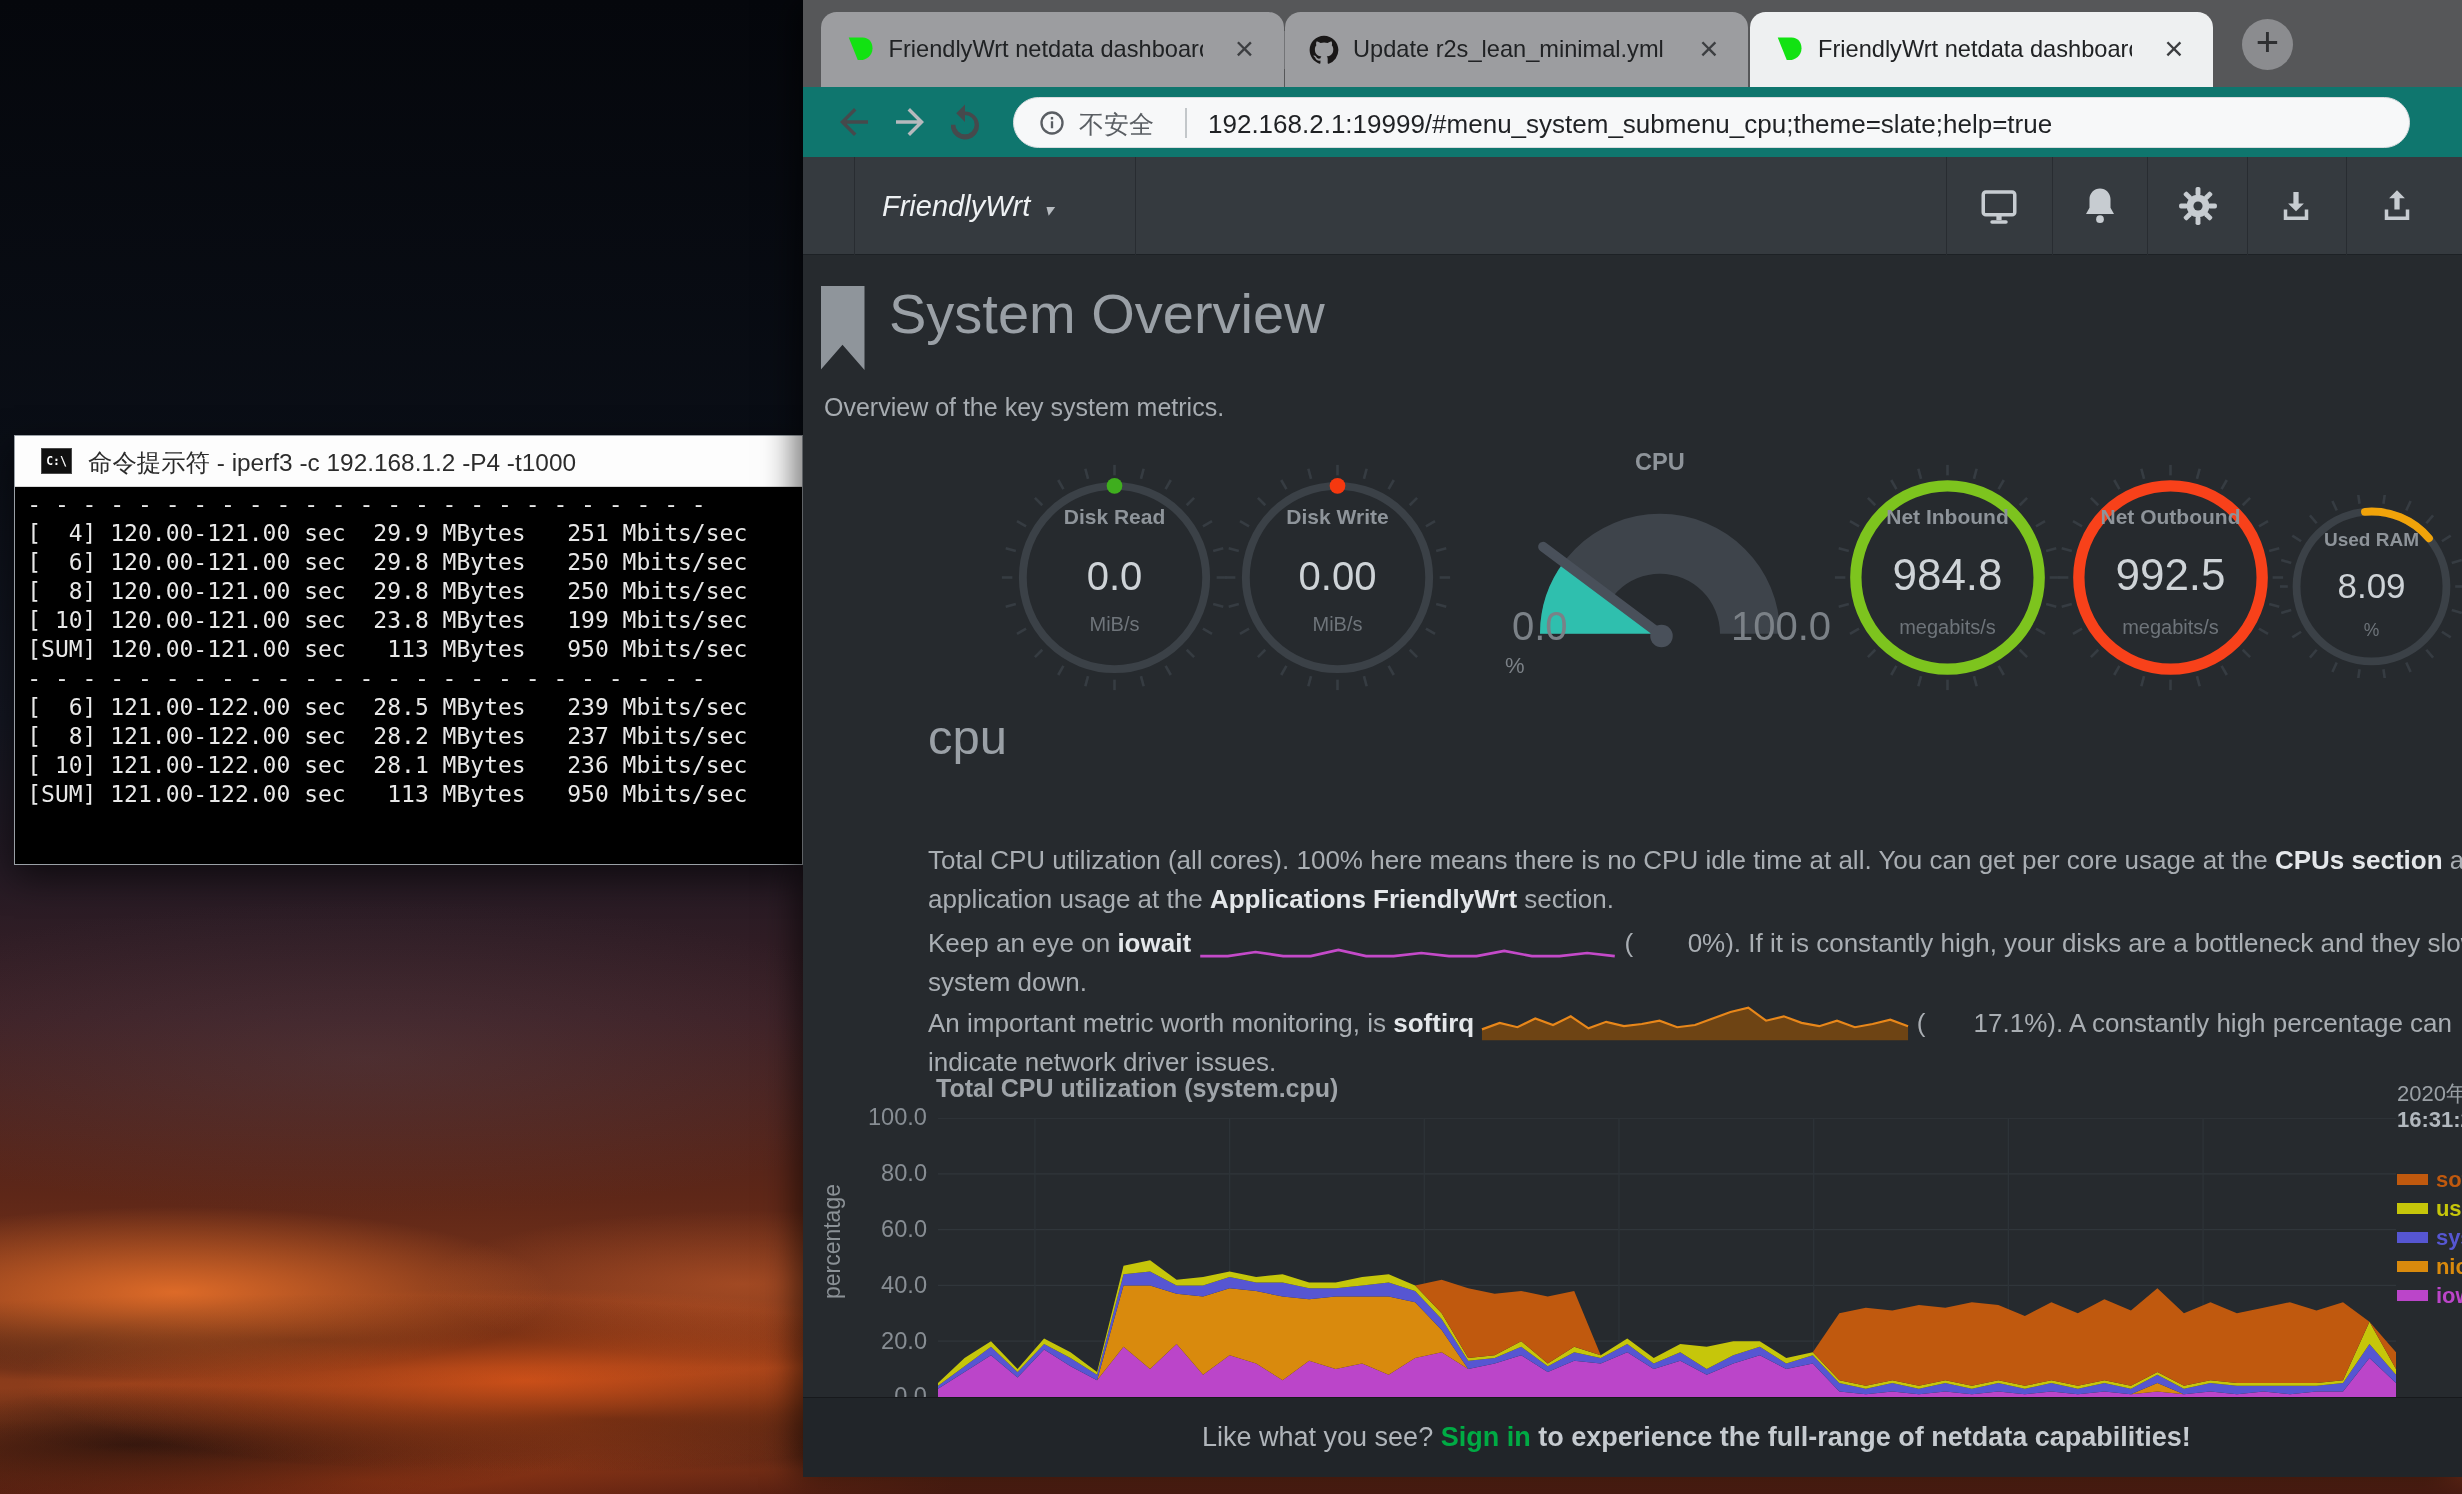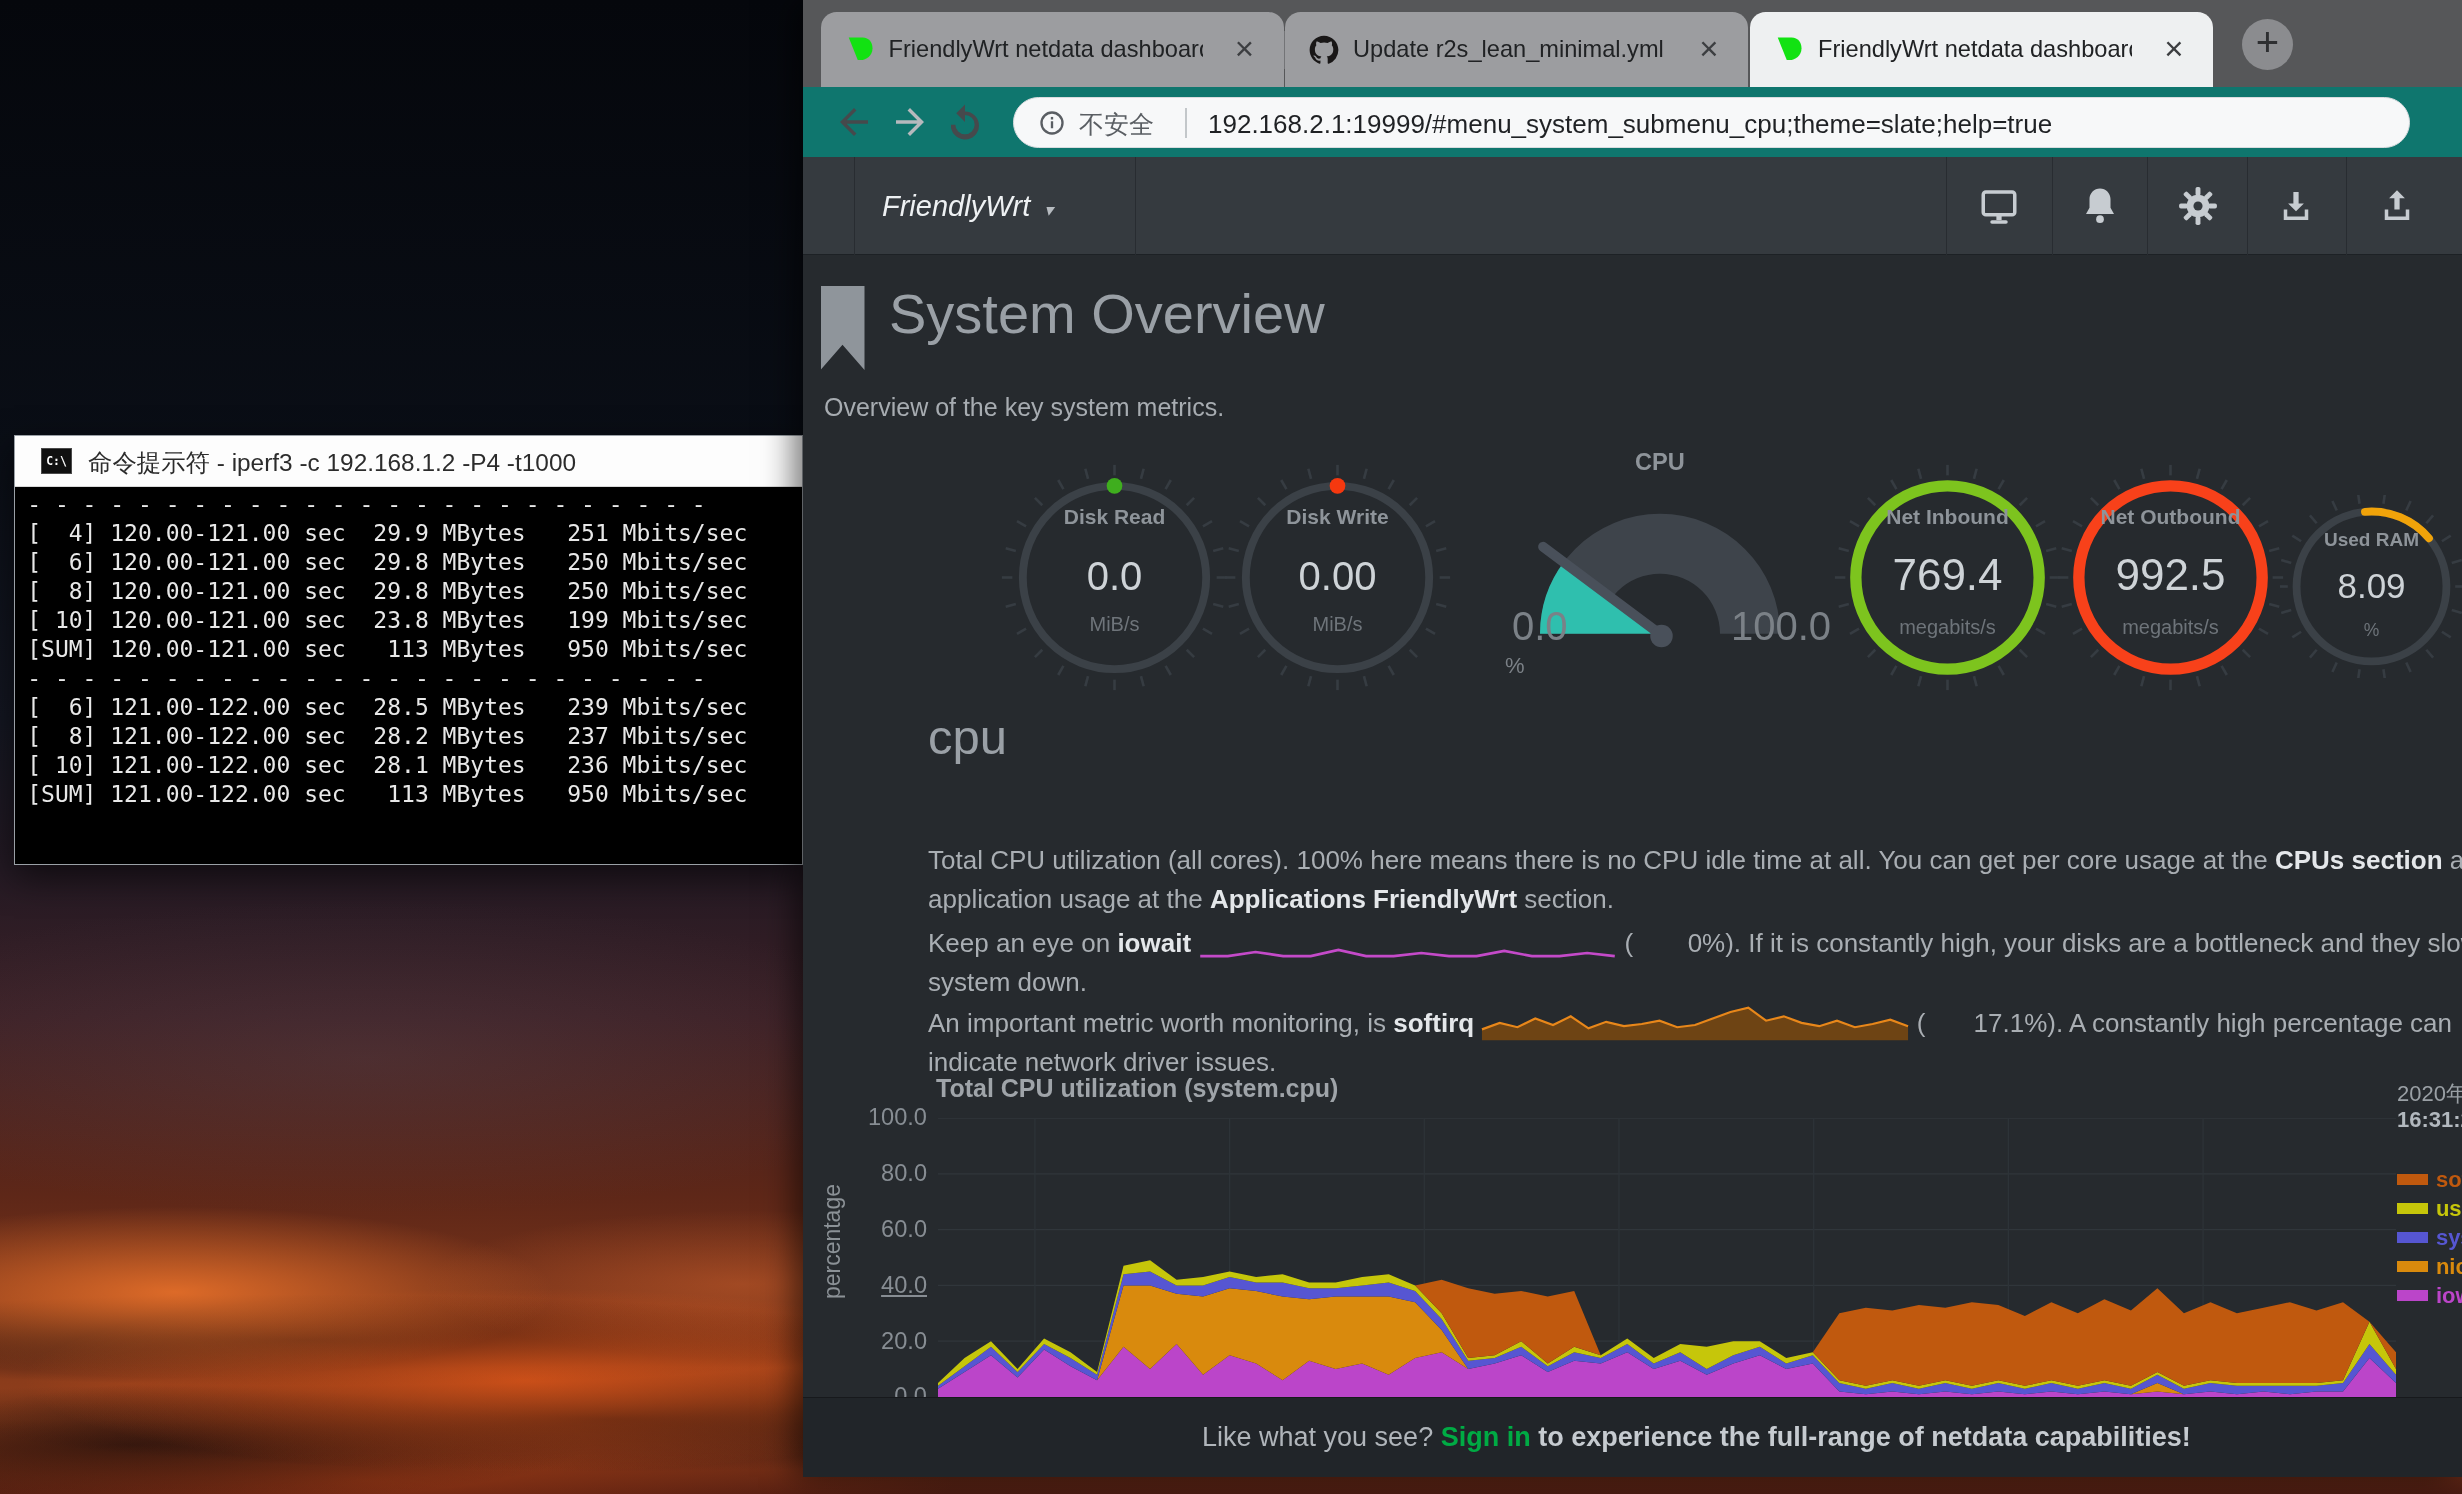--- a/index.html
+++ b/index.html
@@ -317,21 +317,21 @@
       <line x1="99.7" y1="17.0" x2="96.6" y2="5.4" stroke="#363c42" stroke-width="3"></line>
       <line x1="130.0" y1="13.0" x2="130.0" y2="1.0" stroke="#363c42" stroke-width="3"></line>
       <line x1="160.3" y1="17.0" x2="163.4" y2="5.4" stroke="#363c42" stroke-width="3"></line>
       <line x1="188.5" y1="28.7" x2="194.5" y2="18.3" stroke="#363c42" stroke-width="3"></line>
       <line x1="212.7" y1="47.3" x2="221.2" y2="38.8" stroke="#363c42" stroke-width="3"></line>
       <line x1="231.3" y1="71.5" x2="241.7" y2="65.5" stroke="#363c42" stroke-width="3"></line>
       <line x1="243.0" y1="99.7" x2="254.6" y2="96.6" stroke="#363c42" stroke-width="3"></line>
       <circle cx="130" cy="130" r="105" fill="none" stroke="#7dc41e" stroke-width="13"></circle>
     </svg>
   <div class="gauge-label" style="left:1031px;top:505px">Net Inbound</div>
-  <div class="gauge-value" style="left:1031px;top:550px;font-size:44px">769.4</div>
+  <div class="gauge-value" style="left:1031px;top:550px;font-size:44px">984.8</div>
   <div class="gauge-unit" style="left:1031px;top:616px">megabits/s</div>
 
   <svg class="abs" style="left:1254px;top:464px" width="227" height="227" id="g-netout" viewBox="0 0 260 260">
       <line x1="247.0" y1="130.0" x2="259.0" y2="130.0" stroke="#363c42" stroke-width="3"></line>
       <line x1="243.0" y1="160.3" x2="254.6" y2="163.4" stroke="#363c42" stroke-width="3"></line>
       <line x1="231.3" y1="188.5" x2="241.7" y2="194.5" stroke="#363c42" stroke-width="3"></line>
       <line x1="212.7" y1="212.7" x2="221.2" y2="221.2" stroke="#363c42" stroke-width="3"></line>
       <line x1="188.5" y1="231.3" x2="194.5" y2="241.7" stroke="#363c42" stroke-width="3"></line>
       <line x1="160.3" y1="243.0" x2="163.4" y2="254.6" stroke="#363c42" stroke-width="3"></line>
       <line x1="130.0" y1="247.0" x2="130.0" y2="259.0" stroke="#363c42" stroke-width="3"></line>
@@ -406,21 +406,21 @@
     <span>indicate network driver issues.</span></div>
 
   <div id="chart-title">Total CPU utilization (system.cpu)</div>
   <div id="chart-date">2020年3</div>
   <div id="chart-time">16:31:2</div>
   <div id="chart-ylabel">percentage</div>
   <div id="chart-yaxis">
       <div class="ytick" style="top: 0px;">100.0</div>
       <div class="ytick" style="top: 56px;">80.0</div>
       <div class="ytick" style="top: 112px;">60.0</div>
-      <div class="ytick" style="top: 168px; text-decoration: underline;">40.0</div>
+      <div class="ytick" style="top: 168px;">40.0</div>
       <div class="ytick" style="top: 224px;">20.0</div>
       <div class="ytick" style="top: 279px;">0.0</div>
     </div>
   <svg id="cpu-chart" viewBox="0 0 1670 320" preserveAspectRatio="none">
       <line x1="0" y1="0" x2="1670" y2="0" stroke="#30363b" stroke-width="1.5"></line>
       <line x1="0" y1="64" x2="1670" y2="64" stroke="#30363b" stroke-width="1.5"></line>
       <line x1="0" y1="128" x2="1670" y2="128" stroke="#30363b" stroke-width="1.5"></line>
       <line x1="0" y1="192" x2="1670" y2="192" stroke="#30363b" stroke-width="1.5"></line>
       <line x1="0" y1="256" x2="1670" y2="256" stroke="#30363b" stroke-width="1.5"></line>
       <line x1="111" y1="0" x2="111" y2="320" stroke="#2d3338" stroke-width="1.5"></line>

